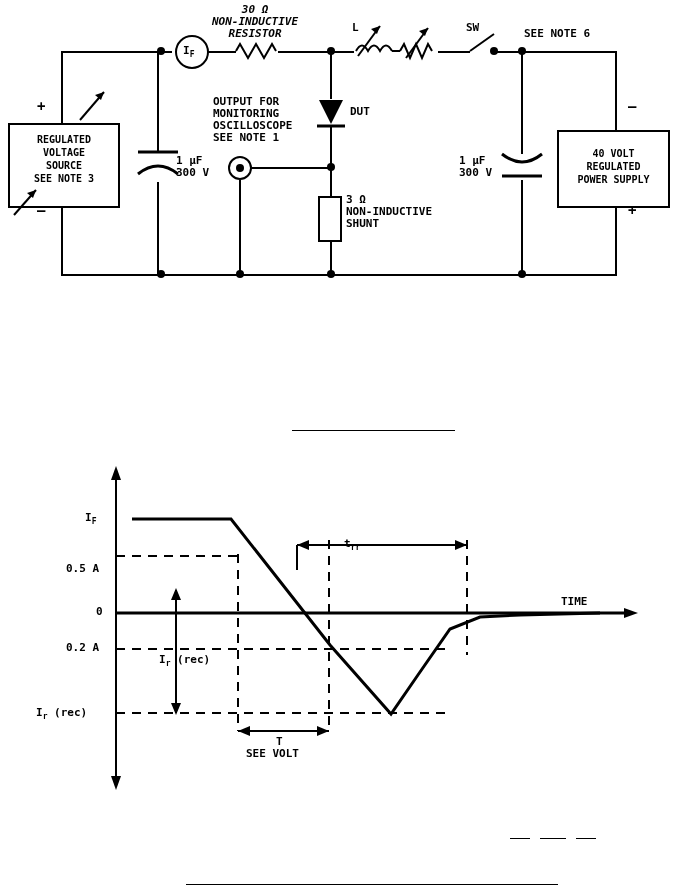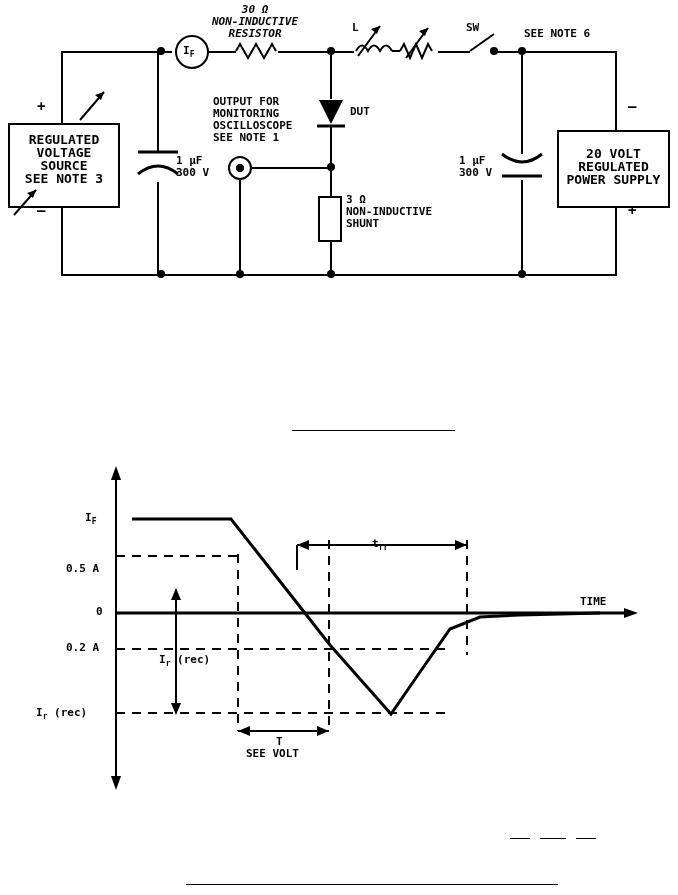--- a/index.html
+++ b/index.html
@@ -1,20 +1,20 @@
 <!DOCTYPE html>
 <html><head>
 <meta charset="utf-8">
 <style>
   html,body{margin:0;padding:0;background:#ffffff;}
   body{width:678px;height:895px;position:relative;font-family:"DejaVu Sans Mono",monospace;color:#000;}
   #root{position:absolute;left:0;top:0;width:678px;height:895px;}
   .txt{position:absolute;font-family:"DejaVu Sans Mono",monospace;font-weight:bold;font-size:11px;line-height:12px;white-space:pre;letter-spacing:0px;}
   .box{position:absolute;border:2px solid #000;background:#fff;box-sizing:border-box;}
-  .boxlabel{position:absolute;text-align:center;font-family:"DejaVu Sans Mono",monospace;font-weight:bold;font-size:13px;line-height:13px;white-space:pre;}
+  .boxlabel{position:absolute;text-align:center;font-family:"DejaVu Sans Mono",monospace;font-weight:bold;font-size:10px;line-height:13px;white-space:pre;}
   .hline{position:absolute;background:#000;height:2px;}
   .vline{position:absolute;background:#000;width:2px;}
   .dot{position:absolute;background:#000;border-radius:50%;width:8px;height:8px;}
   .thin-h{position:absolute;background:#000;height:1px;}
   svg{position:absolute;overflow:visible;}
 </style>
 </head>
 <body>
 
 <div id="root">
@@ -74,21 +74,21 @@
     <line x1="406" y1="58" x2="428" y2="28" stroke="#000" stroke-width="2"></line>
     <polygon points="428,28 419,31 425,36" fill="#000"></polygon>
 
     <line x1="470" y1="51" x2="494" y2="34" stroke="#000" stroke-width="2"></line>
   </svg>
   <div class="txt" style="left:352px;top:22px;">L</div>
   <div class="txt" style="left:466px;top:22px;">SW</div>
   <div class="txt" style="left:524px;top:28px;">SEE NOTE 6</div>
 
   <div class="box" style="left:557px;top:130px;width:113px;height:78px;"></div>
-  <div class="boxlabel" style="left:557px;top:147px;width:113px;">20 VOLT
+  <div class="boxlabel" style="left:557px;top:147px;width:113px;">40 VOLT
 REGULATED
 POWER SUPPLY</div>
   <div class="txt" style="left:628px;top:100px;font-size:14px;">–</div>
   <div class="txt" style="left:628px;top:204px;font-size:14px;">+</div>
 
   <div class="vline" style="left:157px;top:51px;height:100px;"></div>
   <div class="vline" style="left:157px;top:182px;height:93px;"></div>
   <svg style="left:0;top:0;width:678px;height:895px;">
     <line x1="138" y1="152" x2="178" y2="152" stroke="#000" stroke-width="3"></line>
     <path d="M138,174 q20,-16 40,0" fill="none" stroke="#000" stroke-width="3"></path>
@@ -175,18 +175,18 @@
     <polygon points="238,731 250,726 250,736" fill="#000"></polygon>
     <polygon points="329,731 317,726 317,736" fill="#000"></polygon>
   </svg>
 
   <div class="txt" style="left:85px;top:512px;">I<span style="font-size:8px;vertical-align:sub;">F</span></div>
   <div class="txt" style="left:66px;top:549px;margin-top:14px;">0.5 A</div>
   <div class="txt" style="left:96px;top:606px;">0</div>
   <div class="txt" style="left:66px;top:642px;">0.2 A</div>
   <div class="txt" style="left:36px;top:707px;">I<span style="font-size:8px;vertical-align:sub;">r</span> (rec)</div>
   <div class="txt" style="left:159px;top:654px;">I<span style="font-size:8px;vertical-align:sub;">r</span> (rec)</div>
-  <div class="txt" style="left:372px;top:538px;">t<span style="font-size:8px;vertical-align:sub;">rr</span></div>
+  <div class="txt" style="left:344px;top:538px;">t<span style="font-size:8px;vertical-align:sub;">rr</span></div>
   <div class="txt" style="left:276px;top:736px;">T</div>
   <div class="txt" style="left:246px;top:748px;">SEE VOLT</div>
-  <div class="txt" style="left:561px;top:596px;margin-left:19px;">TIME</div>
+  <div class="txt" style="left:561px;top:596px;">TIME</div>
 
 </div>
 
 </body></html>

